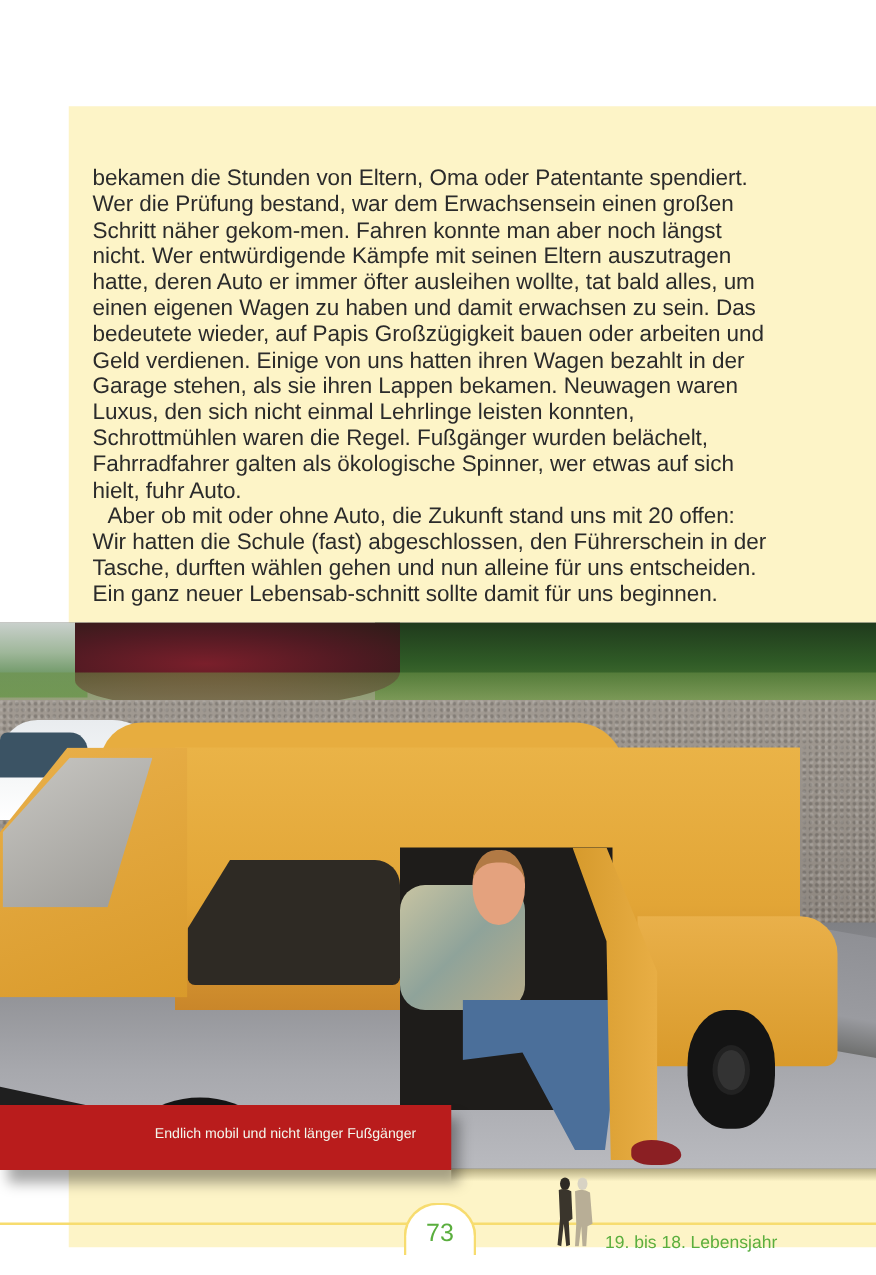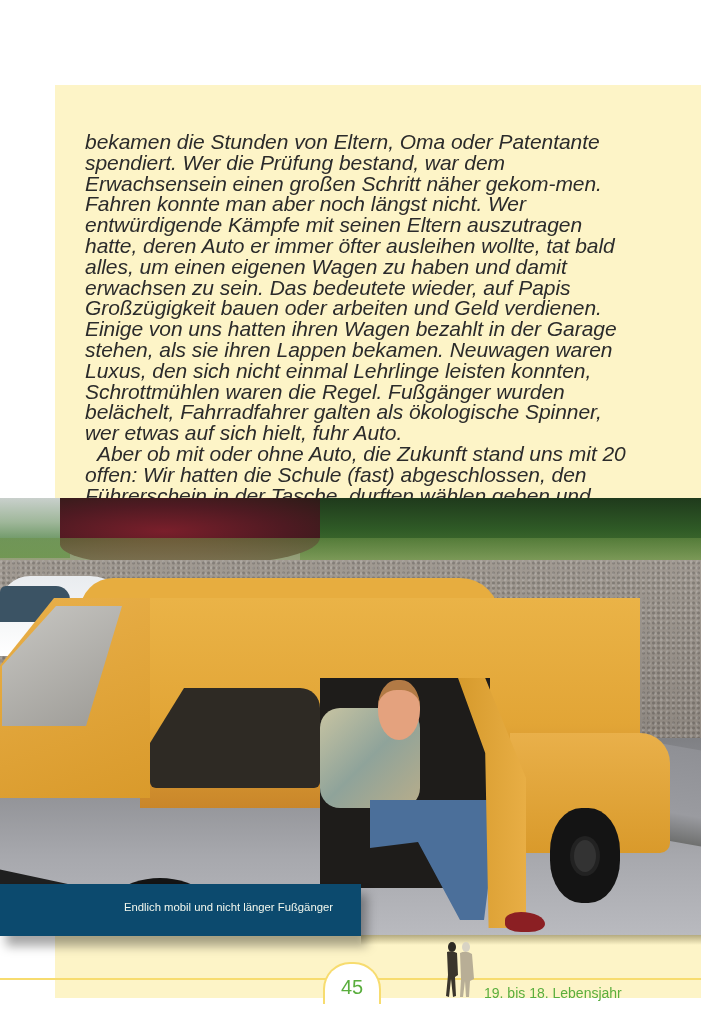--- a/index.html
+++ b/index.html
@@ -6,24 +6,23 @@
   body {
     width: 701px; height: 1020px; position: relative; overflow: hidden;
     background: #ffffff;
     font-family: "Liberation Sans", sans-serif;
   }
   .panel {
     position: absolute; left: 55px; top: 85px; width: 646px; height: 913px;
     background: #fdf4c7;
   }
   .body-text {
-    position: absolute; left: 85px; top: 132px; width: 545px;
-    font-size: 21px; line-height: 20.8px; color: #2b2b2b;
+    position: absolute; left: 74px; top: 132px; width: 545px;
+    font-size: 18px; line-height: 20.8px; color: #2b2b2b;
     letter-spacing: -0.05px;
-    font-style: italic;
   }
   .body-text p { margin: 0; }
   .body-text .indent { text-indent: 12px; }
 
   
   .photo {
     position: absolute; left: 0; top: 498px; width: 701px; height: 437px;
     overflow: hidden; background: #8d8c88;
   }
   .photo .hedge-left { position: absolute; left: 0; top: 0; width: 70px; height: 60px;
@@ -83,21 +82,21 @@
     background: linear-gradient(135deg,#c8c4a2 0%,#8fa39a 50%,#b8ad8a 100%); border-radius: 20px; }
   .photo .person-head { position: absolute; left: 388px; top: 102px; width: 42px; height: 50px;
     background: #e4a27e; border-radius: 45% 45% 50% 50%; border-top: 10px solid #b27a45; }
   .photo .person-legs { position: absolute; left: 380px; top: 222px; width: 120px; height: 120px;
     background: #4b6f9a; clip-path: polygon(0 0, 100% 0, 100% 60%, 95% 100%, 75% 100%, 40% 35%, 0 40%); }
   .photo .shoe { position: absolute; left: 515px; top: 334px; width: 40px; height: 20px;
     background: #8b1f23; border-radius: 40% 60% 40% 40%; }
 
   .caption {
     position: absolute; left: 0; top: 884px; width: 361px; height: 52px;
-    background: #0c4a6e;
+    background: #b91c1c;
     box-shadow: 6px 10px 10px rgba(0,0,0,0.35);
   }
   .caption span {
     position: absolute; right: 28px; top: 17px;
     color: #f3f8ee; font-size: 11.3px;
   }
   .photo-shadow {
     position: absolute; left: 361px; top: 935px; width: 340px; height: 10px;
     background: linear-gradient(180deg, rgba(90,80,40,0.45), rgba(90,80,40,0));
   }
@@ -172,21 +171,21 @@
 
 <div class="photo-shadow"></div>
 
 <div class="caption">
   <span>Endlich mobil und nicht länger Fußgänger</span>
 </div>
 
 <div class="bottom-white"></div>
 <div class="footer-line"></div>
 <div class="page-tab"></div>
-<div class="page-num">45</div>
+<div class="page-num">73</div>
 
 <svg class="couple-icon" viewBox="0 0 36 58">
   <ellipse cx="9" cy="6" rx="4" ry="5" fill="#2d2a24"></ellipse>
   <path d="M4 11 Q9 9 14 12 L15 34 L12 36 L13 55 L10 56 L8 38 L6 56 L3 55 L5 34 Z" fill="#3a352c"></path>
   <ellipse cx="23" cy="6" rx="4" ry="5" fill="#d8d3c4"></ellipse>
   <path d="M17 12 Q23 9 29 13 L31 38 L27 40 L26 56 L23 56 L22 40 L20 56 L17 56 L18 38 Z" fill="#b8ae96"></path>
 </svg>
 <div class="section-label">19. bis 18. Lebensjahr</div>
 
 </body></html>

